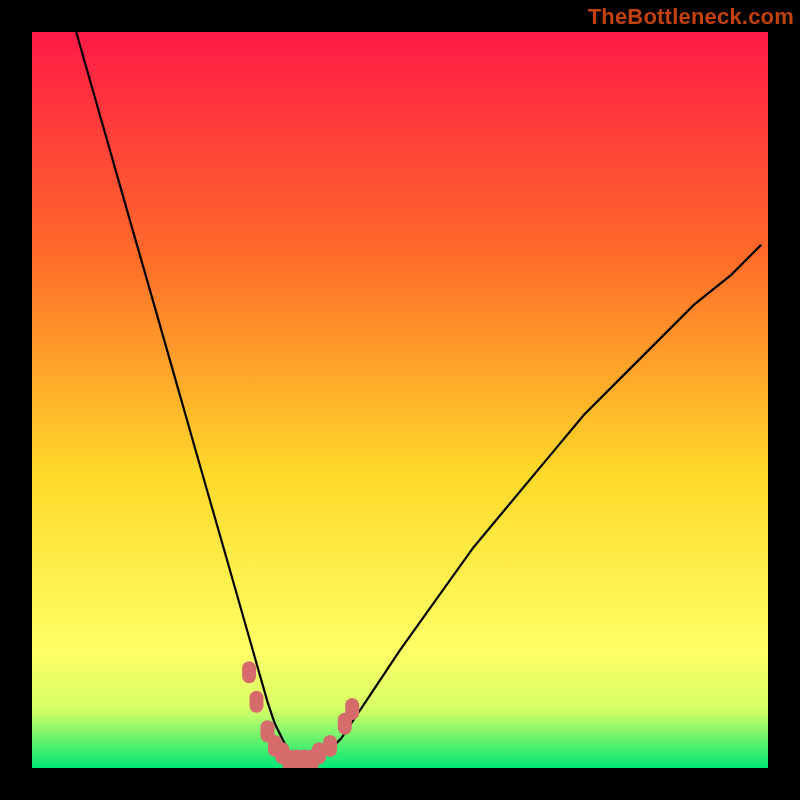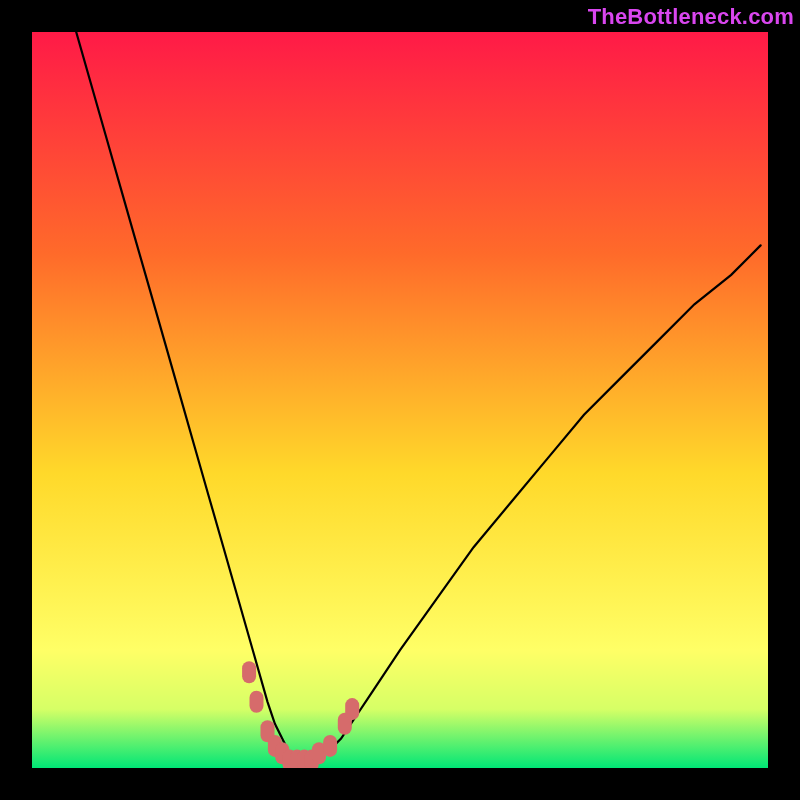--- a/index.html
+++ b/index.html
@@ -1,19 +1,19 @@
 <!DOCTYPE html>
 <html><head>
 <meta charset="utf-8">
 <style>
 html,body{margin:0;padding:0;width:800px;height:800px;background:#000;overflow:hidden}
 .stage{position:relative;width:800px;height:800px}
 .frame{position:absolute;left:32px;top:32px;width:736px;height:736px;background:#000}
 .plot{position:absolute;left:0;top:0;width:736px;height:736px}
-.wm{position:absolute;right:6px;top:6px;color:#d946ef;font:600 22px/1 Arial,Helvetica,sans-serif;letter-spacing:0.2px}
+.wm{position:absolute;right:6px;top:6px;color:#c2410c;font:600 22px/1 Arial,Helvetica,sans-serif;letter-spacing:0.2px}
 </style>
 </head>
 <body>
 
 <div class="stage">
   <div class="wm">TheBottleneck.com</div>
   <div class="frame">
     <svg class="plot" viewBox="0 0 736 736" preserveAspectRatio="none">
       <defs>
         <linearGradient id="bg" x1="0" y1="0" x2="0" y2="1">

